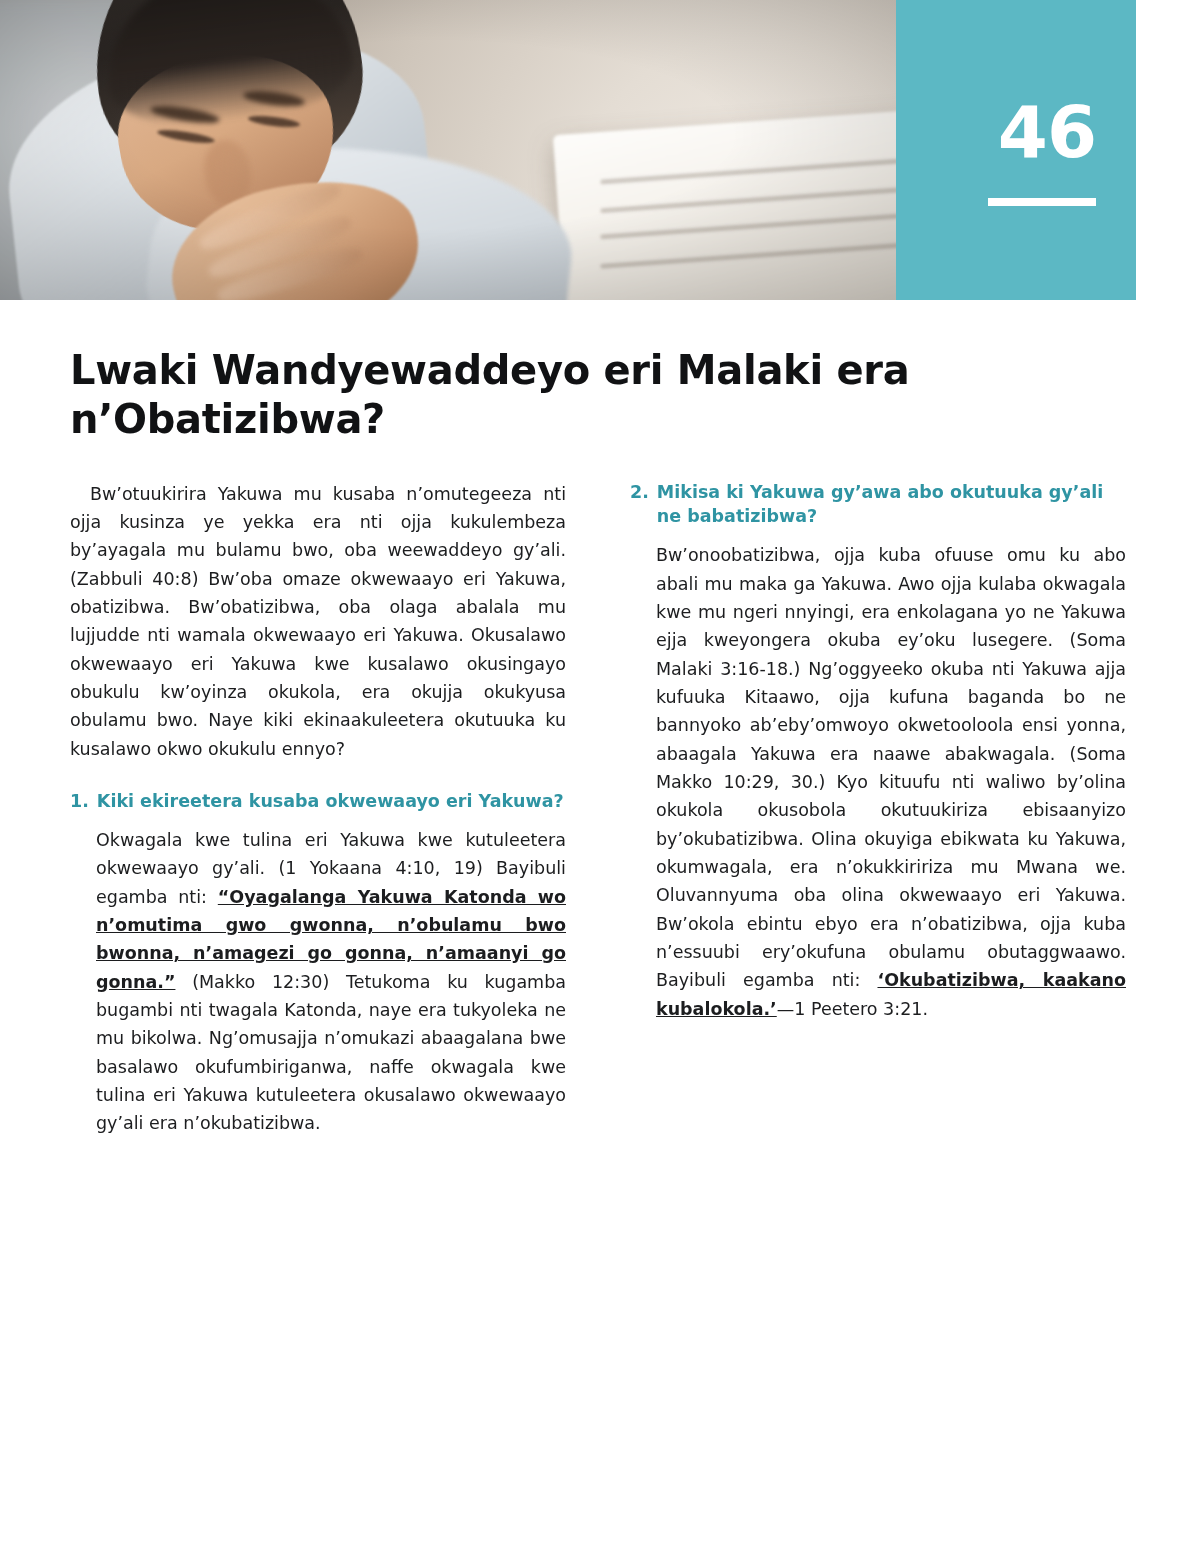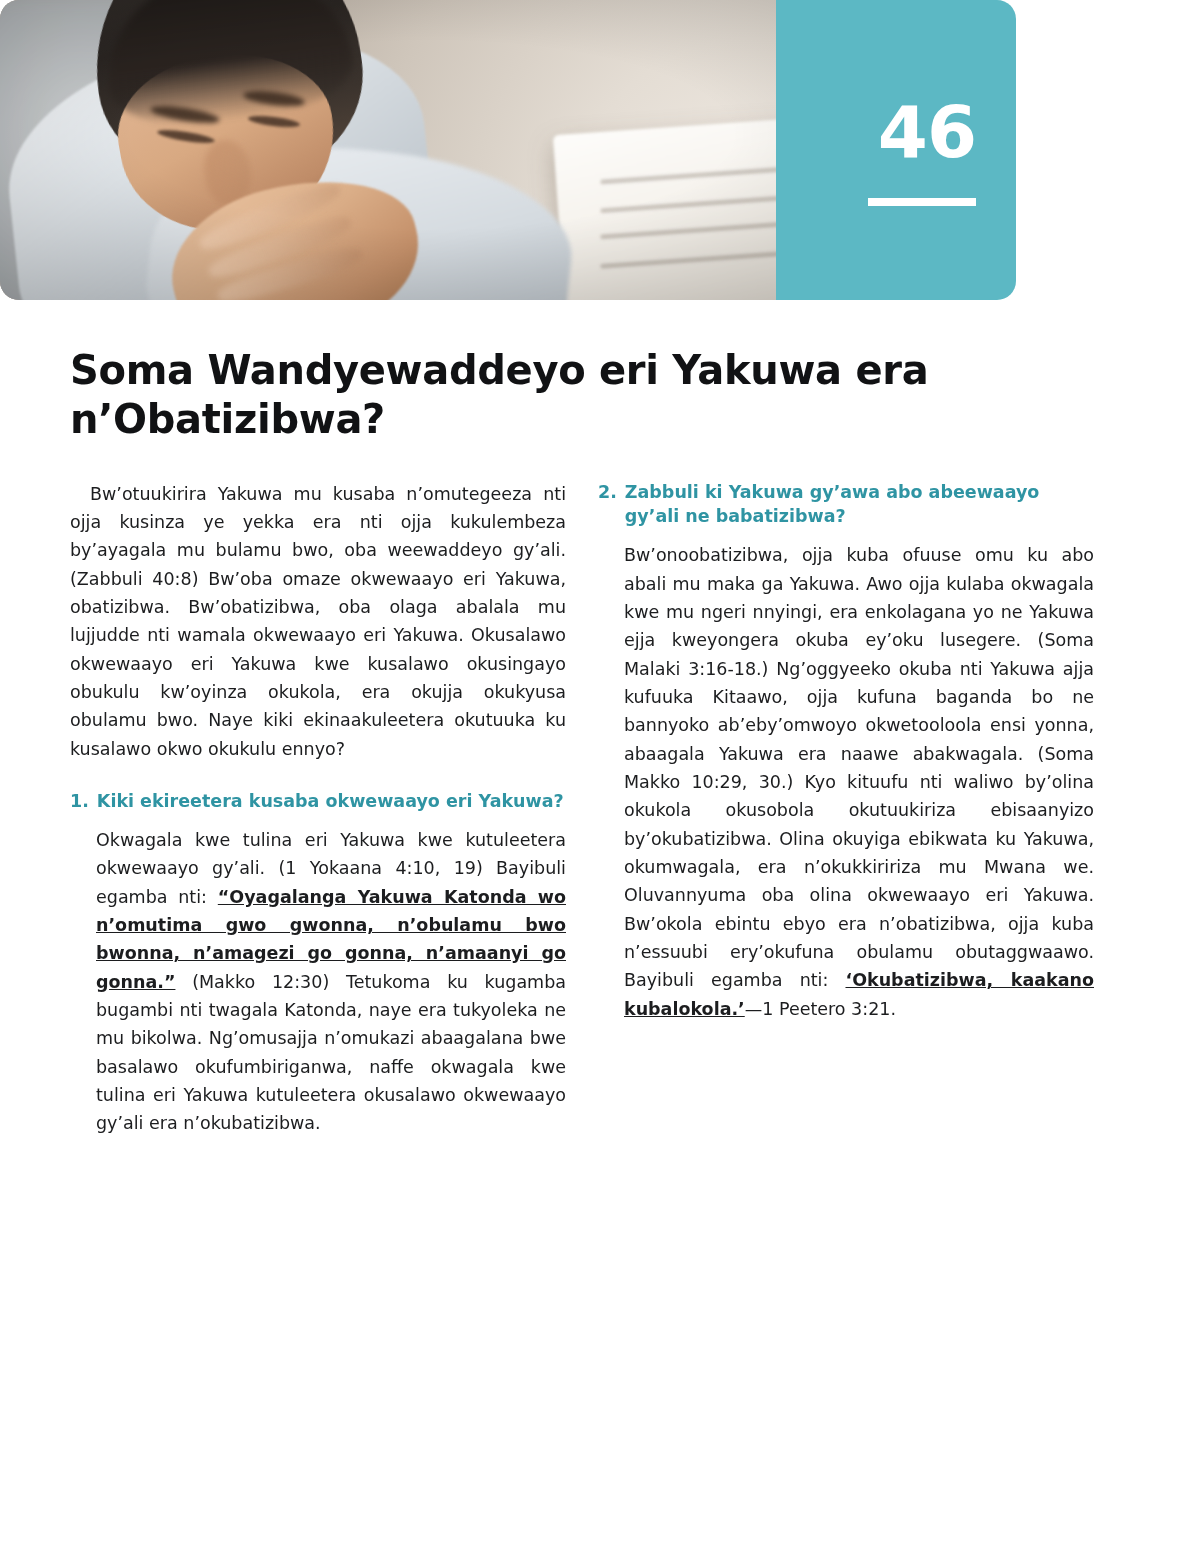--- a/index.html
+++ b/index.html
@@ -13,24 +13,23 @@
     height: 1543px;
     font-family: "DejaVu Sans", sans-serif;
     color: #17181a;
     position: relative;
     overflow: hidden;
   }
 
   
   .hero {
     position: relative;
-    width: 1016px;
+    width: 1136px;
     height: 300px;
     overflow: hidden;
-    border-radius: 19px;
   }
   .hero-photo {
     position: absolute;
     left: 0; top: 0;
     width: 960px;
     height: 300px;
     overflow: hidden;
     background: #b9b2ab;
   }
   
@@ -197,21 +196,21 @@
     line-height: 1.22;
     font-weight: 700;
     letter-spacing: -0.3px;
     color: #111214;
     max-width: 900px;
   }
 
   
   .columns {
     display: flex;
-    gap: 32px;
+    gap: 64px;
     margin: 36px 70px 0 70px;
   }
   .col {
     width: 496px;
   }
   p.body {
     margin: 0 0 0 0;
     font-size: 17.5px;
     line-height: 1.62;
     text-align: justify;
@@ -264,35 +263,35 @@
     <div class="ph-finger f2"></div>
     <div class="ph-finger f3"></div>
     <div class="ph-vignette"></div>
   </div>
   <div class="hero-badge" style="background: rgb(92, 184, 196);">
     <div class="badge-number">46</div>
     <div class="badge-rule"></div>
   </div>
 </div>
 
-<h1 class="page-title">Soma Wandyewaddeyo eri Yakuwa era n’Obatizibwa?</h1>
+<h1 class="page-title">Lwaki Wandyewaddeyo eri Malaki era n’Obatizibwa?</h1>
 
 <div class="columns">
 
   <div class="col col-left">
     <p class="body indent">Bw’otuukirira Yakuwa mu kusaba n’omutegeeza nti ojja kusinza ye yekka era nti ojja kukulembeza by’ayagala mu bulamu bwo, oba weewaddeyo gy’ali. (Zabbuli 40:8) Bw’oba omaze okwewaayo eri Yakuwa, obatizibwa. Bw’obatizibwa, oba olaga abalala mu lujjudde nti wamala okwewaayo eri Yakuwa. Okusalawo okwewaayo eri Yakuwa kwe kusalawo okusingayo obukulu kw’oyinza okukola, era okujja okukyusa obulamu bwo. Naye kiki ekinaakuleetera okutuuka ku kusalawo okwo okukulu ennyo?</p>
 
     <div class="qheading">
       <span class="qnum">1.</span>
       <span class="qtext">Kiki ekireetera kusaba okwewaayo eri Yakuwa?</span>
     </div>
     <p class="body answer"><span>Okwagala kwe tulina eri Yakuwa kwe kutuleetera okwewaayo gy’ali. (1 Yokaana 4:10, 19) Bayibuli egamba nti: </span><b>“Oyagalanga Yakuwa Katonda wo n’omutima gwo gwonna, n’obulamu bwo bwonna, n’amagezi go gonna, n’amaanyi go gonna.”</b><span> (Makko 12:30) Tetukoma ku kugamba bugambi nti twagala Katonda, naye era tukyoleka ne mu bikolwa. Ng’omusajja n’omukazi abaagalana bwe basalawo okufumbiriganwa, naffe okwagala kwe tulina eri Yakuwa kutuleetera okusalawo okwewaayo gy’ali era n’okubatizibwa.</span></p>
   </div>
 
   <div class="col col-right">
     <div class="qheading">
       <span class="qnum">2.</span>
-      <span class="qtext">Zabbuli ki Yakuwa gy’awa abo abeewaayo gy’ali ne babatizibwa?</span>
+      <span class="qtext">Mikisa ki Yakuwa gy’awa abo okutuuka gy’ali ne babatizibwa?</span>
     </div>
     <p class="body answer"><span>Bw’onoobatizibwa, ojja kuba ofuuse omu ku abo abali mu maka ga Yakuwa. Awo ojja kulaba okwagala kwe mu ngeri nnyingi, era enkolagana yo ne Yakuwa ejja kweyongera okuba ey’oku lusegere. (Soma Malaki 3:16-18.) Ng’oggyeeko okuba nti Yakuwa ajja kufuuka Kitaawo, ojja kufuna baganda bo ne bannyoko ab’eby’omwoyo okwetooloola ensi yonna, abaagala Yakuwa era naawe abakwagala. (Soma Makko 10:29, 30.) Kyo kituufu nti waliwo by’olina okukola okusobola okutuukiriza ebisaanyizo by’okubatizibwa. Olina okuyiga ebikwata ku Yakuwa, okumwagala, era n’okukkiririza mu Mwana we. Oluvannyuma oba olina okwewaayo eri Yakuwa. Bw’okola ebintu ebyo era n’obatizibwa, ojja kuba n’essuubi ery’okufuna obulamu obutaggwaawo. Bayibuli egamba nti: </span><b>‘Okubatizibwa, kaakano kubalokola.’</b><span>—1 Peetero 3:21.</span></p>
   </div>
 
 </div>
 
 </body></html>

